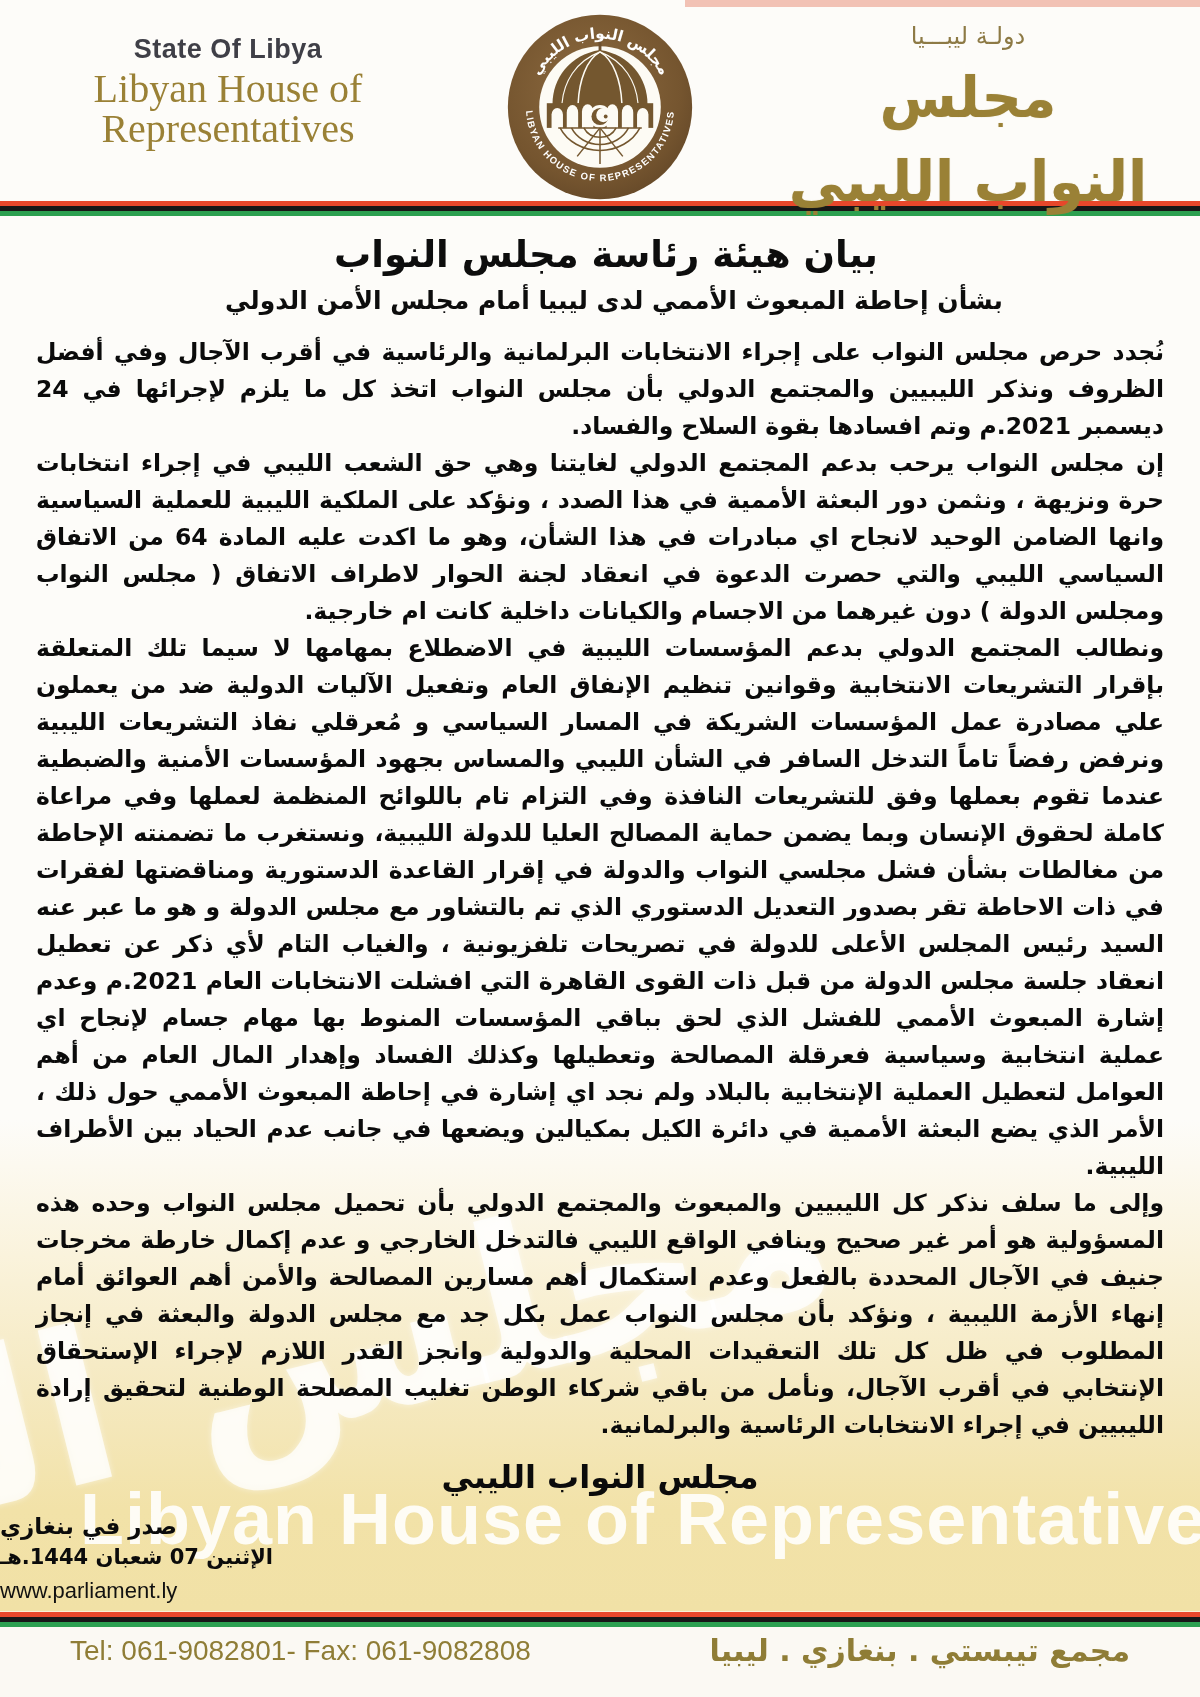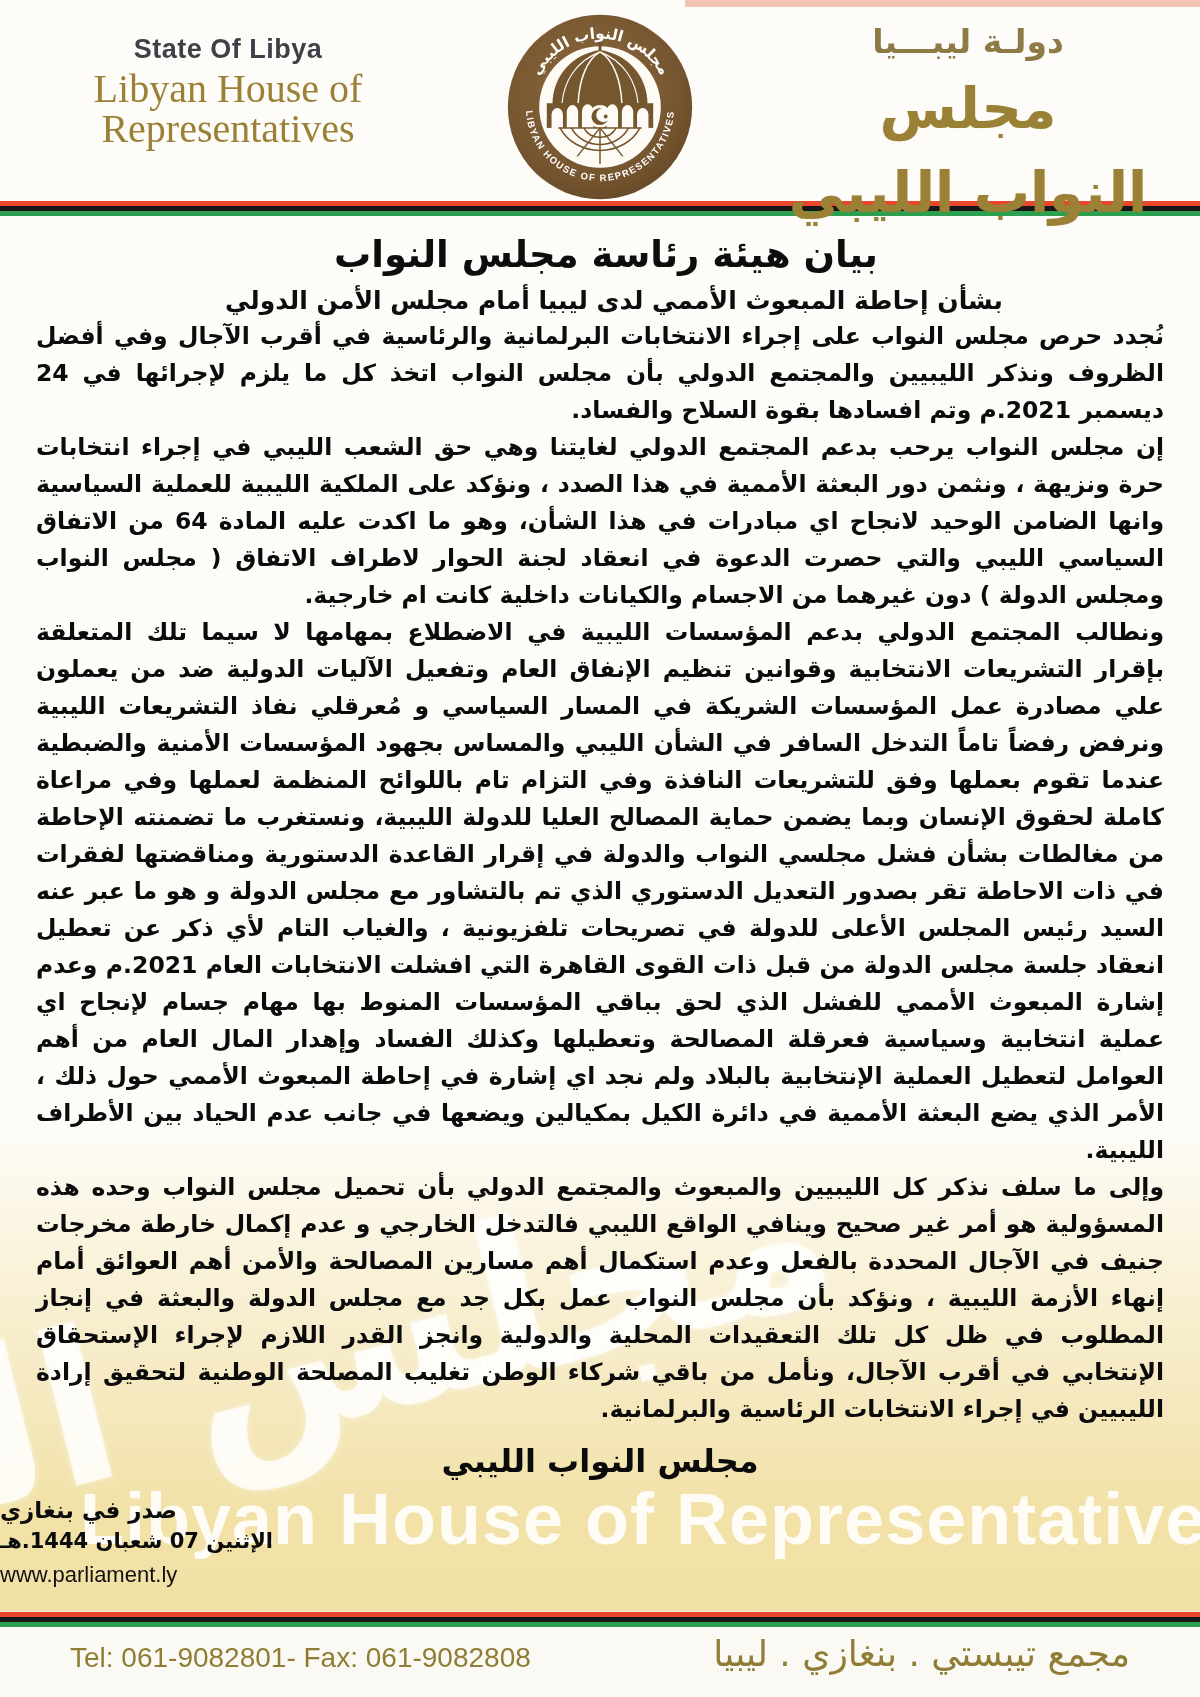--- a/index.html
+++ b/index.html
@@ -30,21 +30,21 @@
     font-size:27px;color:#3f3f47;letter-spacing:.5px;
   }
   .hdr-house{
     font-family:"Liberation Serif", serif;
     font-size:40px;line-height:44px;color:#9a8136;margin-top:2px;
   }
   .hdr-right{
     position:absolute;right:52px;top:22px;width:360px;text-align:center;direction:rtl;
   }
   .hdr-dawla{
-    font-size:33px;font-weight:bold;color:#8d7a45;letter-spacing:1px;
+    font-size:24px;font-weight:normal;color:#8d7a45;letter-spacing:1px;
   }
   .hdr-callig{
     font-size:56px;font-weight:bold;color:#9a8136;line-height:1.5;
     margin-top:6px;text-shadow:0 0 1px rgba(154,129,54,.4);
   }
   .logo-wrap{position:absolute;left:505px;top:12px;width:190px;height:190px;}
   
   .flag{width:100%;height:15px;display:block;}
   .flag .red{height:5px;background:#e8472b;}
   .flag .black{height:5px;background:#171717;}
@@ -54,21 +54,21 @@
   .doc-title{
     font-size:37px;font-weight:bold;color:#0d0d0d;margin-top:16px;line-height:46px;
   }
   .doc-subtitle{
     font-size:25px;font-weight:bold;color:#0d0d0d;margin-top:6px;line-height:34px;padding-left:16px;
   }
   
   .body-text{
     position:relative;z-index:2;
     direction:rtl;text-align:justify;text-justify:inter-word;
-    padding:0 36px;
+    padding:0 36px;margin-top:16px;
     font-size:23.5px;font-weight:bold;color:#0b0b0b;line-height:37px;
   }
   .body-text p{margin:0;}
   .signature{
     position:relative;z-index:2;
     text-align:center;direction:rtl;
     font-size:32px;font-weight:bold;color:#0b0b0b;margin-top:14px;
   }
   .issued{
     position:relative;z-index:2;
@@ -90,29 +90,29 @@
   .wm-latin{
     position:absolute;z-index:1;left:80px;top:1478px;width:1120px;
     font-family:"Liberation Sans", sans-serif;font-weight:bold;
     font-size:72px;color:rgba(255,255,255,.88);white-space:nowrap;
     pointer-events:none;letter-spacing:1px;
   }
   
   .flag-bottom{position:absolute;left:0;top:1612px;width:100%;z-index:3;}
   .footer{
     position:absolute;left:0;top:1633px;width:100%;z-index:3;
-    display:flex;justify-content:space-between;align-items:flex-end;
+    display:flex;justify-content:space-between;align-items:center;
     padding:0 70px;box-sizing:border-box;
   }
   .footer .tel{
     font-family:"Liberation Sans", sans-serif;
     font-size:28px;color:#8f7d36;
   }
   .footer .addr{
-    direction:rtl;font-size:36px;font-weight:normal;color:#8f7d36;
+    direction:rtl;font-size:30px;font-weight:bold;color:#8f7d36;
   }
 </style>
 </head>
 <body>
 
 <div class="page">
 
   <div class="scan-artifact-top"></div>
 
   <div class="wm-callig">مجلس النواب الليبي</div>

